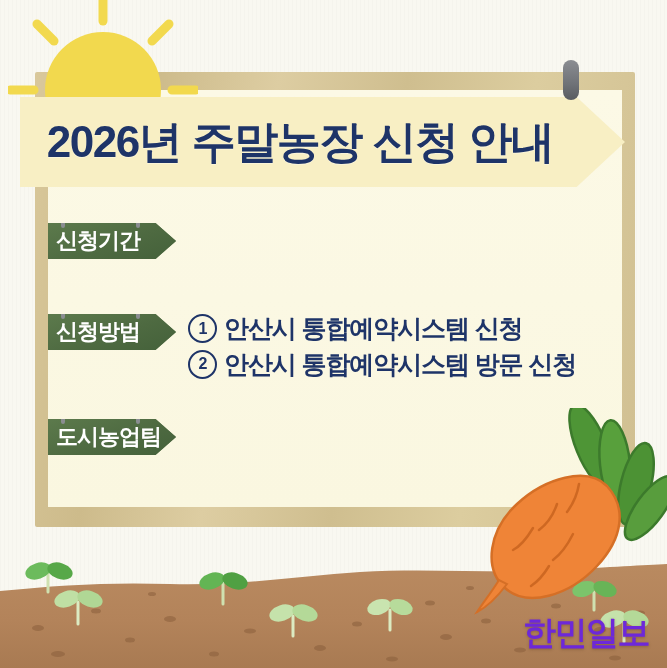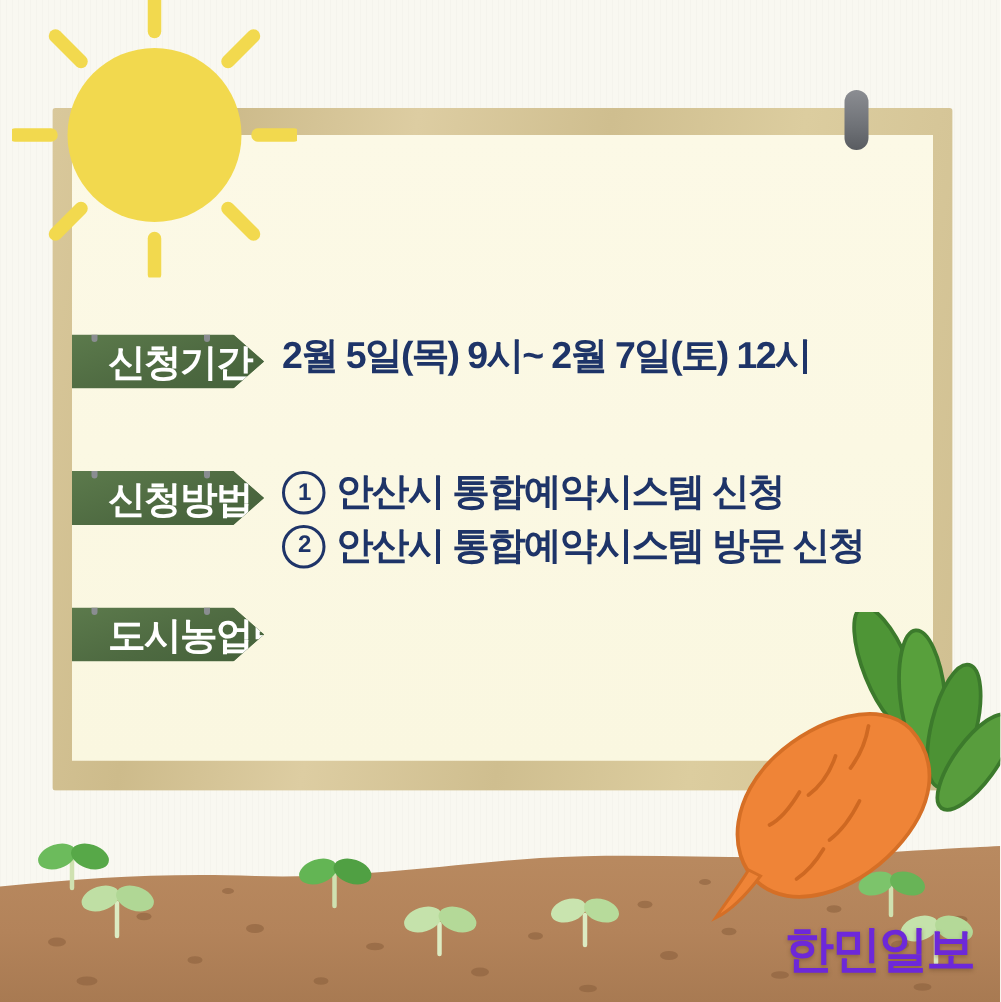--- a/index.html
+++ b/index.html
@@ -122,45 +122,45 @@
     top: 214px;
     width: 580px;
     z-index: 7;
   }
   .row {
     position: relative;
     display: flex;
     align-items: flex-start;
   }
   .row-period { margin-bottom: 46px; }
-  .row-method { margin-bottom: 14px; text-align: right; }
+  .row-method { margin-bottom: 28px; text-align: right; }
 
   .tag-wrap {
     position: relative;
     width: 140px;
     flex: 0 0 140px;
     padding-top: 9px;
   }
   .tag {
     position: relative;
     width: 128px;
     height: 36px;
     background: #547046;
     background-image: linear-gradient(160deg, #5c7a4c 0%, #4e6a41 55%, #44613a 100%);
     -webkit-clip-path: polygon(0 0, 84% 0, 100% 50%, 84% 100%, 0 100%);
     clip-path: polygon(0 0, 84% 0, 100% 50%, 84% 100%, 0 100%);
     display: flex;
     align-items: center;
   }
   .tag-label {
     color: #ffffff;
-    font-size: 25px;
+    font-size: 22px;
     font-weight: bold;
     letter-spacing: -1px;
-    padding-left: 24px;
+    padding-left: 8px;
     white-space: nowrap;
   }
   .tag-nail {
     position: absolute;
     top: -7px;
     width: 4px;
     height: 12px;
     border-radius: 2px;
     background: #8a8d91;
   }
@@ -255,33 +255,34 @@
       <circle cx="95" cy="95" r="58" fill="#f2d94e"></circle>
     </svg>
   </div>
 
   <div class="board">
     <div class="board-frame"></div>
     <div class="board-inner"></div>
   </div>
 
   <div class="banner-pin"></div>
+  <div class="banner">
+    <div class="banner-shape"></div>
+    <div class="banner-title">2026년 주말농장 신청 안내</div>
+  </div>
 
   <div class="rows">
 
     <div class="row row-period">
       <div class="tag-wrap">
         <div class="tag">
           <span class="tag-nail left"></span>
           <span class="tag-nail right"></span>
           <span class="tag-label">신청기간</span>
         </div>
-      </div>
-      <div class="row-body">
-        <div class="row-line">2월 5일(목) 9시~ 2월 7일(토) 12시</div>
       </div>
     </div>
 
     <div class="row row-method">
       <div class="tag-wrap">
         <div class="tag">
           <span class="tag-nail left"></span>
           <span class="tag-nail right"></span>
           <span class="tag-label">신청방법</span>
         </div>

